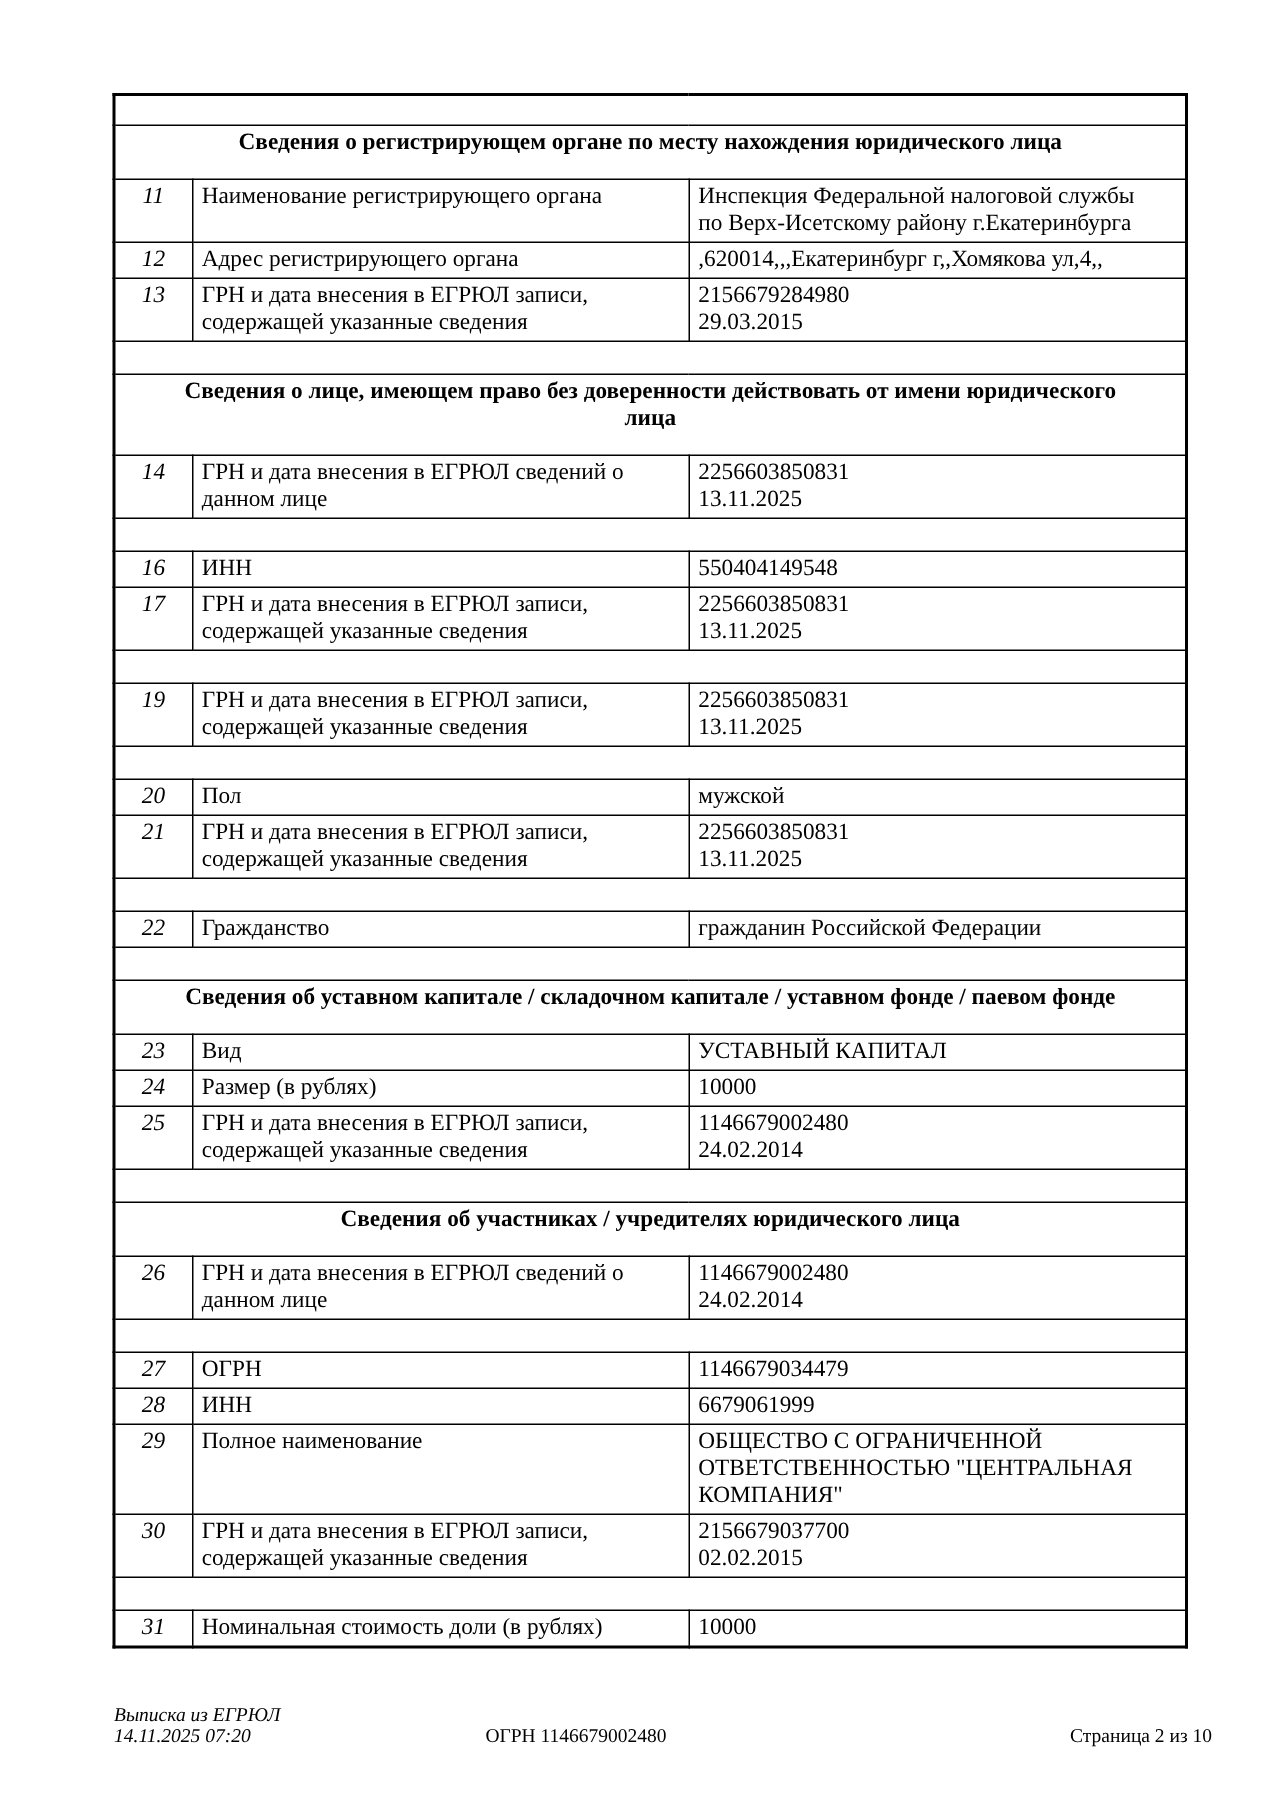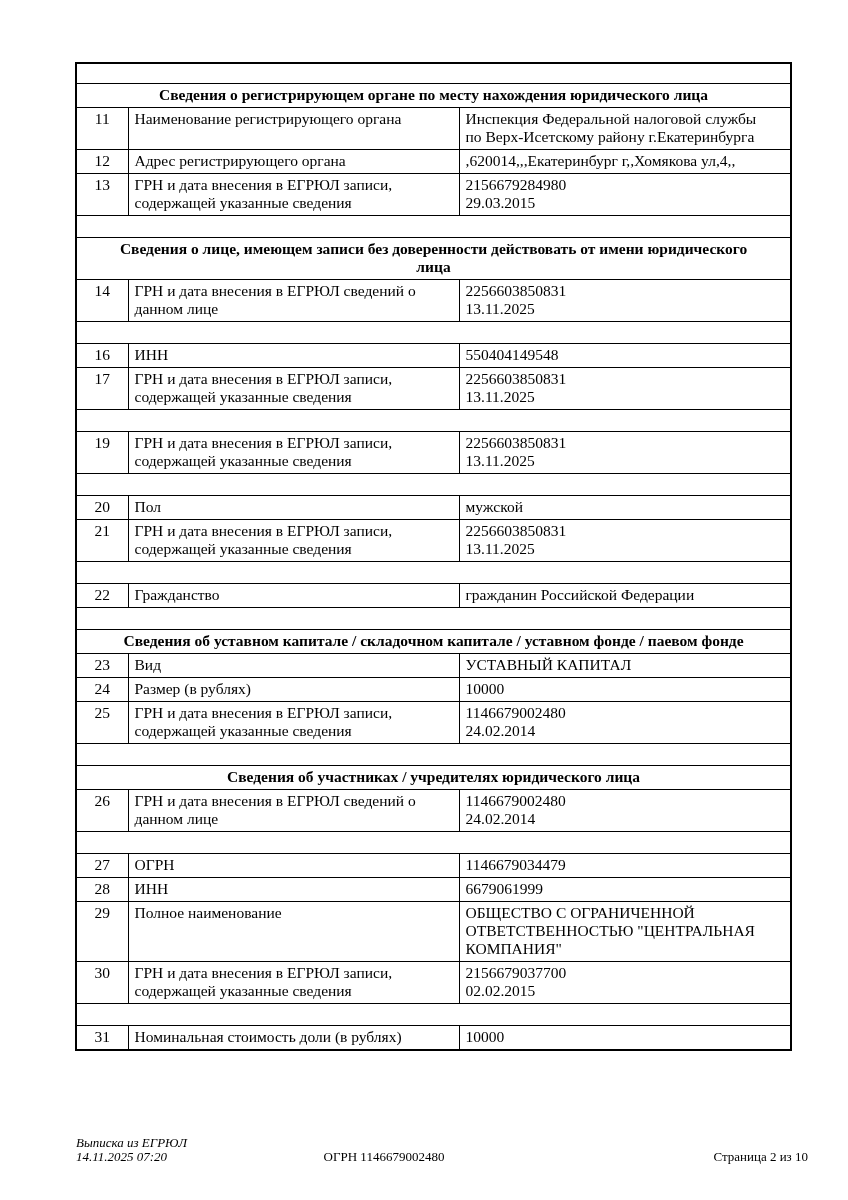--- a/index.html
+++ b/index.html
@@ -29,25 +29,26 @@
     font-size: 15.5px;
     line-height: 18px;
     vertical-align: top;
     padding: 2px 6px 3px 6px;
     white-space: pre-line;
     overflow: hidden;
   }
   .doc-table td.num {
     text-align: center;
     padding: 2px 2px 3px 2px;
+    font-style: italic;
   }
   .doc-table td.section {
     font-weight: bold;
     text-align: center;
-    padding: 2px 4px 3px 4px;
+    padding: 2px 4px 15px 4px;
   }
   .doc-table td.spacer {
     height: 21px;
     padding: 0;
   }
   .doc-table td.top-blank {
     height: 19px;
     padding: 0;
   }
   .col-num   { width: 52px; }
@@ -113,21 +114,21 @@
         <td class="num">13</td>
         <td class="label">ГРН и дата внесения в ЕГРЮЛ записи,
 содержащей указанные сведения</td>
         <td class="value">2156679284980
 29.03.2015</td>
       </tr>
       <tr>
         <td colspan="3" class="spacer"></td>
       </tr>
       <tr>
-        <td colspan="3" class="section">Сведения о лице, имеющем записи без доверенности действовать от имени юридического
+        <td colspan="3" class="section">Сведения о лице, имеющем право без доверенности действовать от имени юридического
 лица</td>
       </tr>
       <tr>
         <td class="num">14</td>
         <td class="label">ГРН и дата внесения в ЕГРЮЛ сведений о
 данном лице</td>
         <td class="value">2256603850831
 13.11.2025</td>
       </tr>
       <tr>

